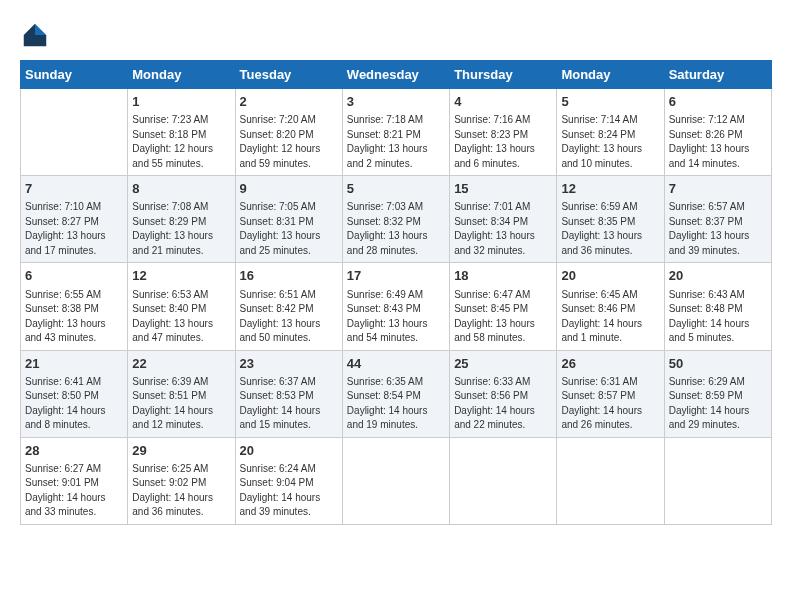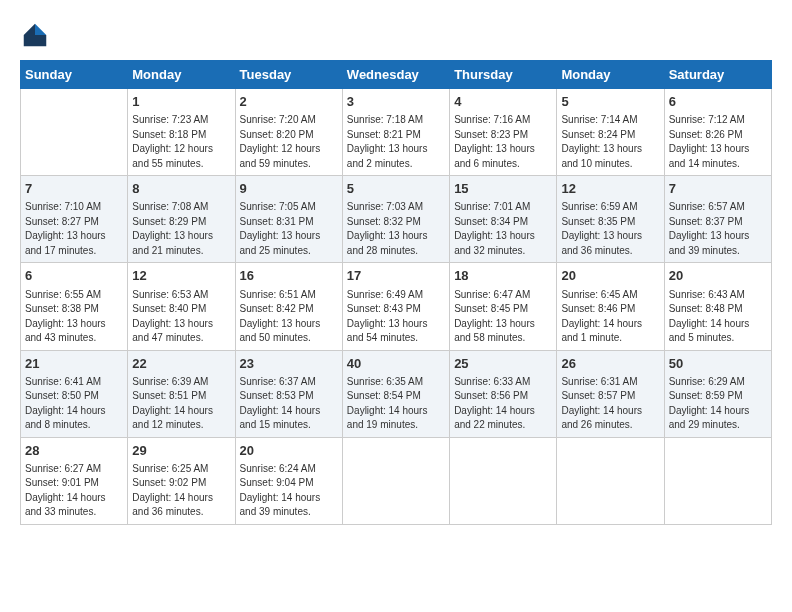--- a/index.html
+++ b/index.html
@@ -219,21 +219,21 @@
         </td>
         <td>
           <span class="day-num">22</span>
           <div class="day-info">Sunrise: 6:39 AM<br>Sunset: 8:51 PM<br>Daylight: 14 hours<br>and 12 minutes.</div>
         </td>
         <td>
           <span class="day-num">23</span>
           <div class="day-info">Sunrise: 6:37 AM<br>Sunset: 8:53 PM<br>Daylight: 14 hours<br>and 15 minutes.</div>
         </td>
         <td>
-          <span class="day-num">40</span>
+          <span class="day-num">44</span>
           <div class="day-info">Sunrise: 6:35 AM<br>Sunset: 8:54 PM<br>Daylight: 14 hours<br>and 19 minutes.</div>
         </td>
         <td>
           <span class="day-num">25</span>
           <div class="day-info">Sunrise: 6:33 AM<br>Sunset: 8:56 PM<br>Daylight: 14 hours<br>and 22 minutes.</div>
         </td>
         <td>
           <span class="day-num">26</span>
           <div class="day-info">Sunrise: 6:31 AM<br>Sunset: 8:57 PM<br>Daylight: 14 hours<br>and 26 minutes.</div>
         </td>

